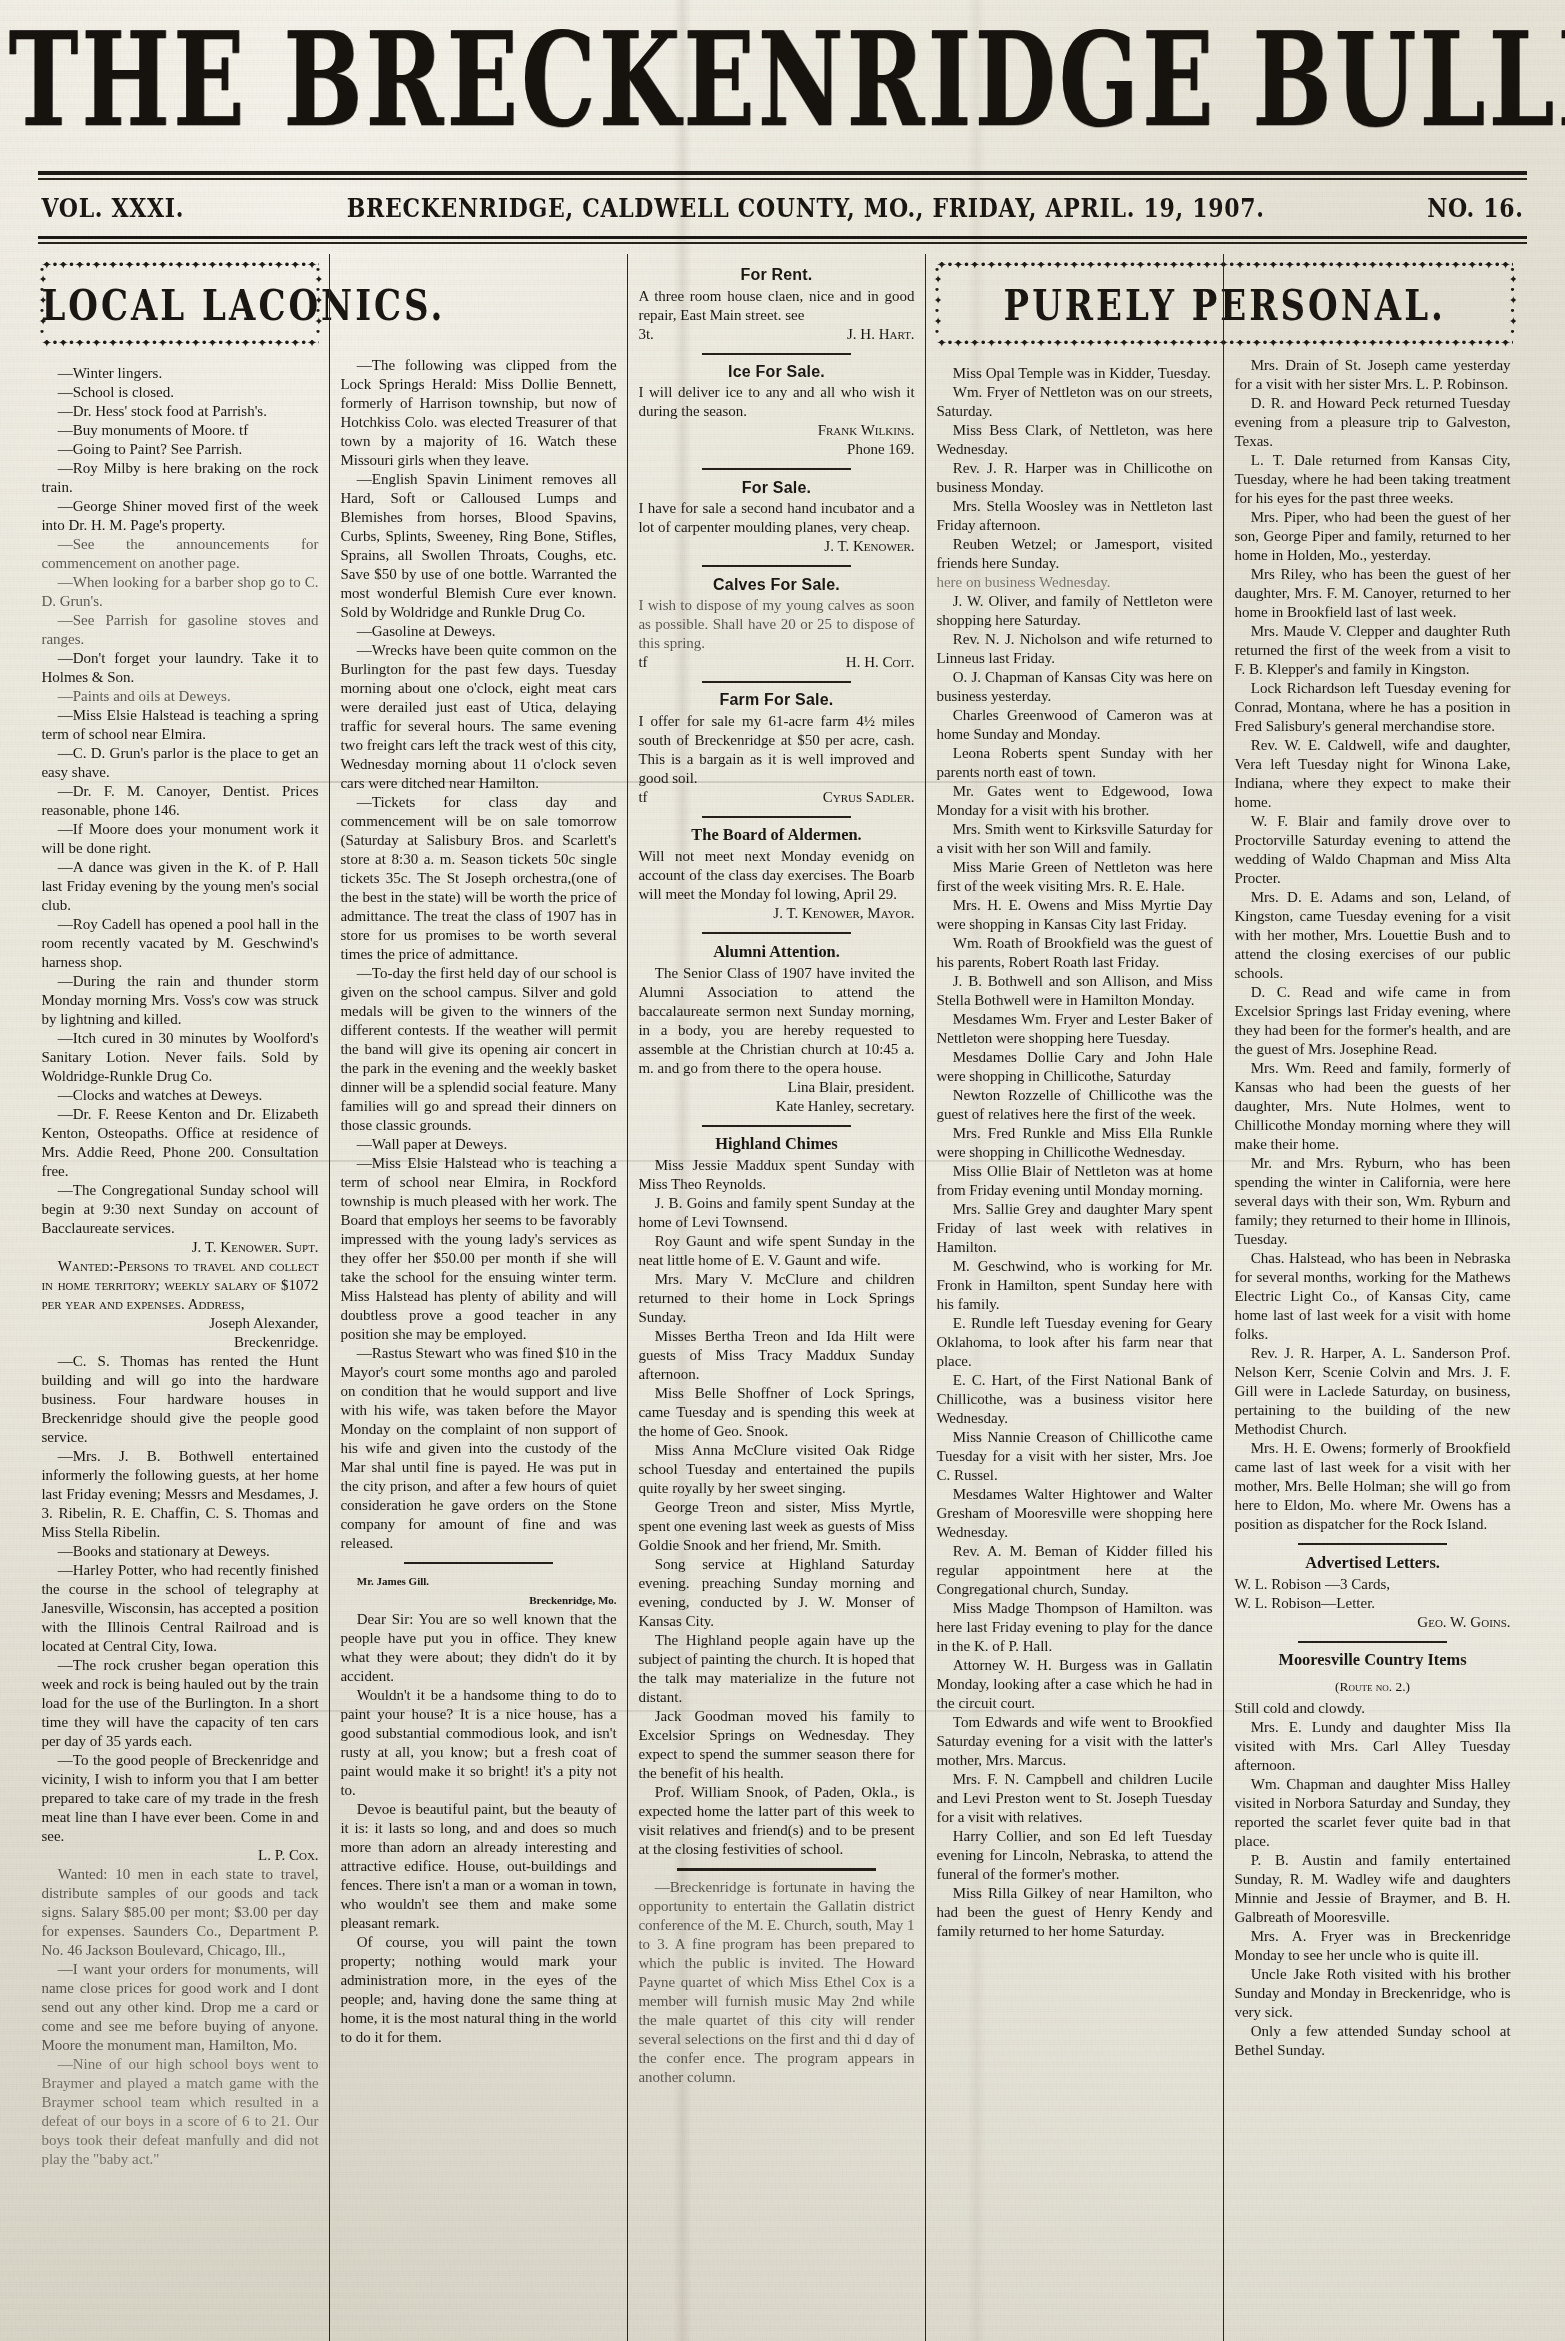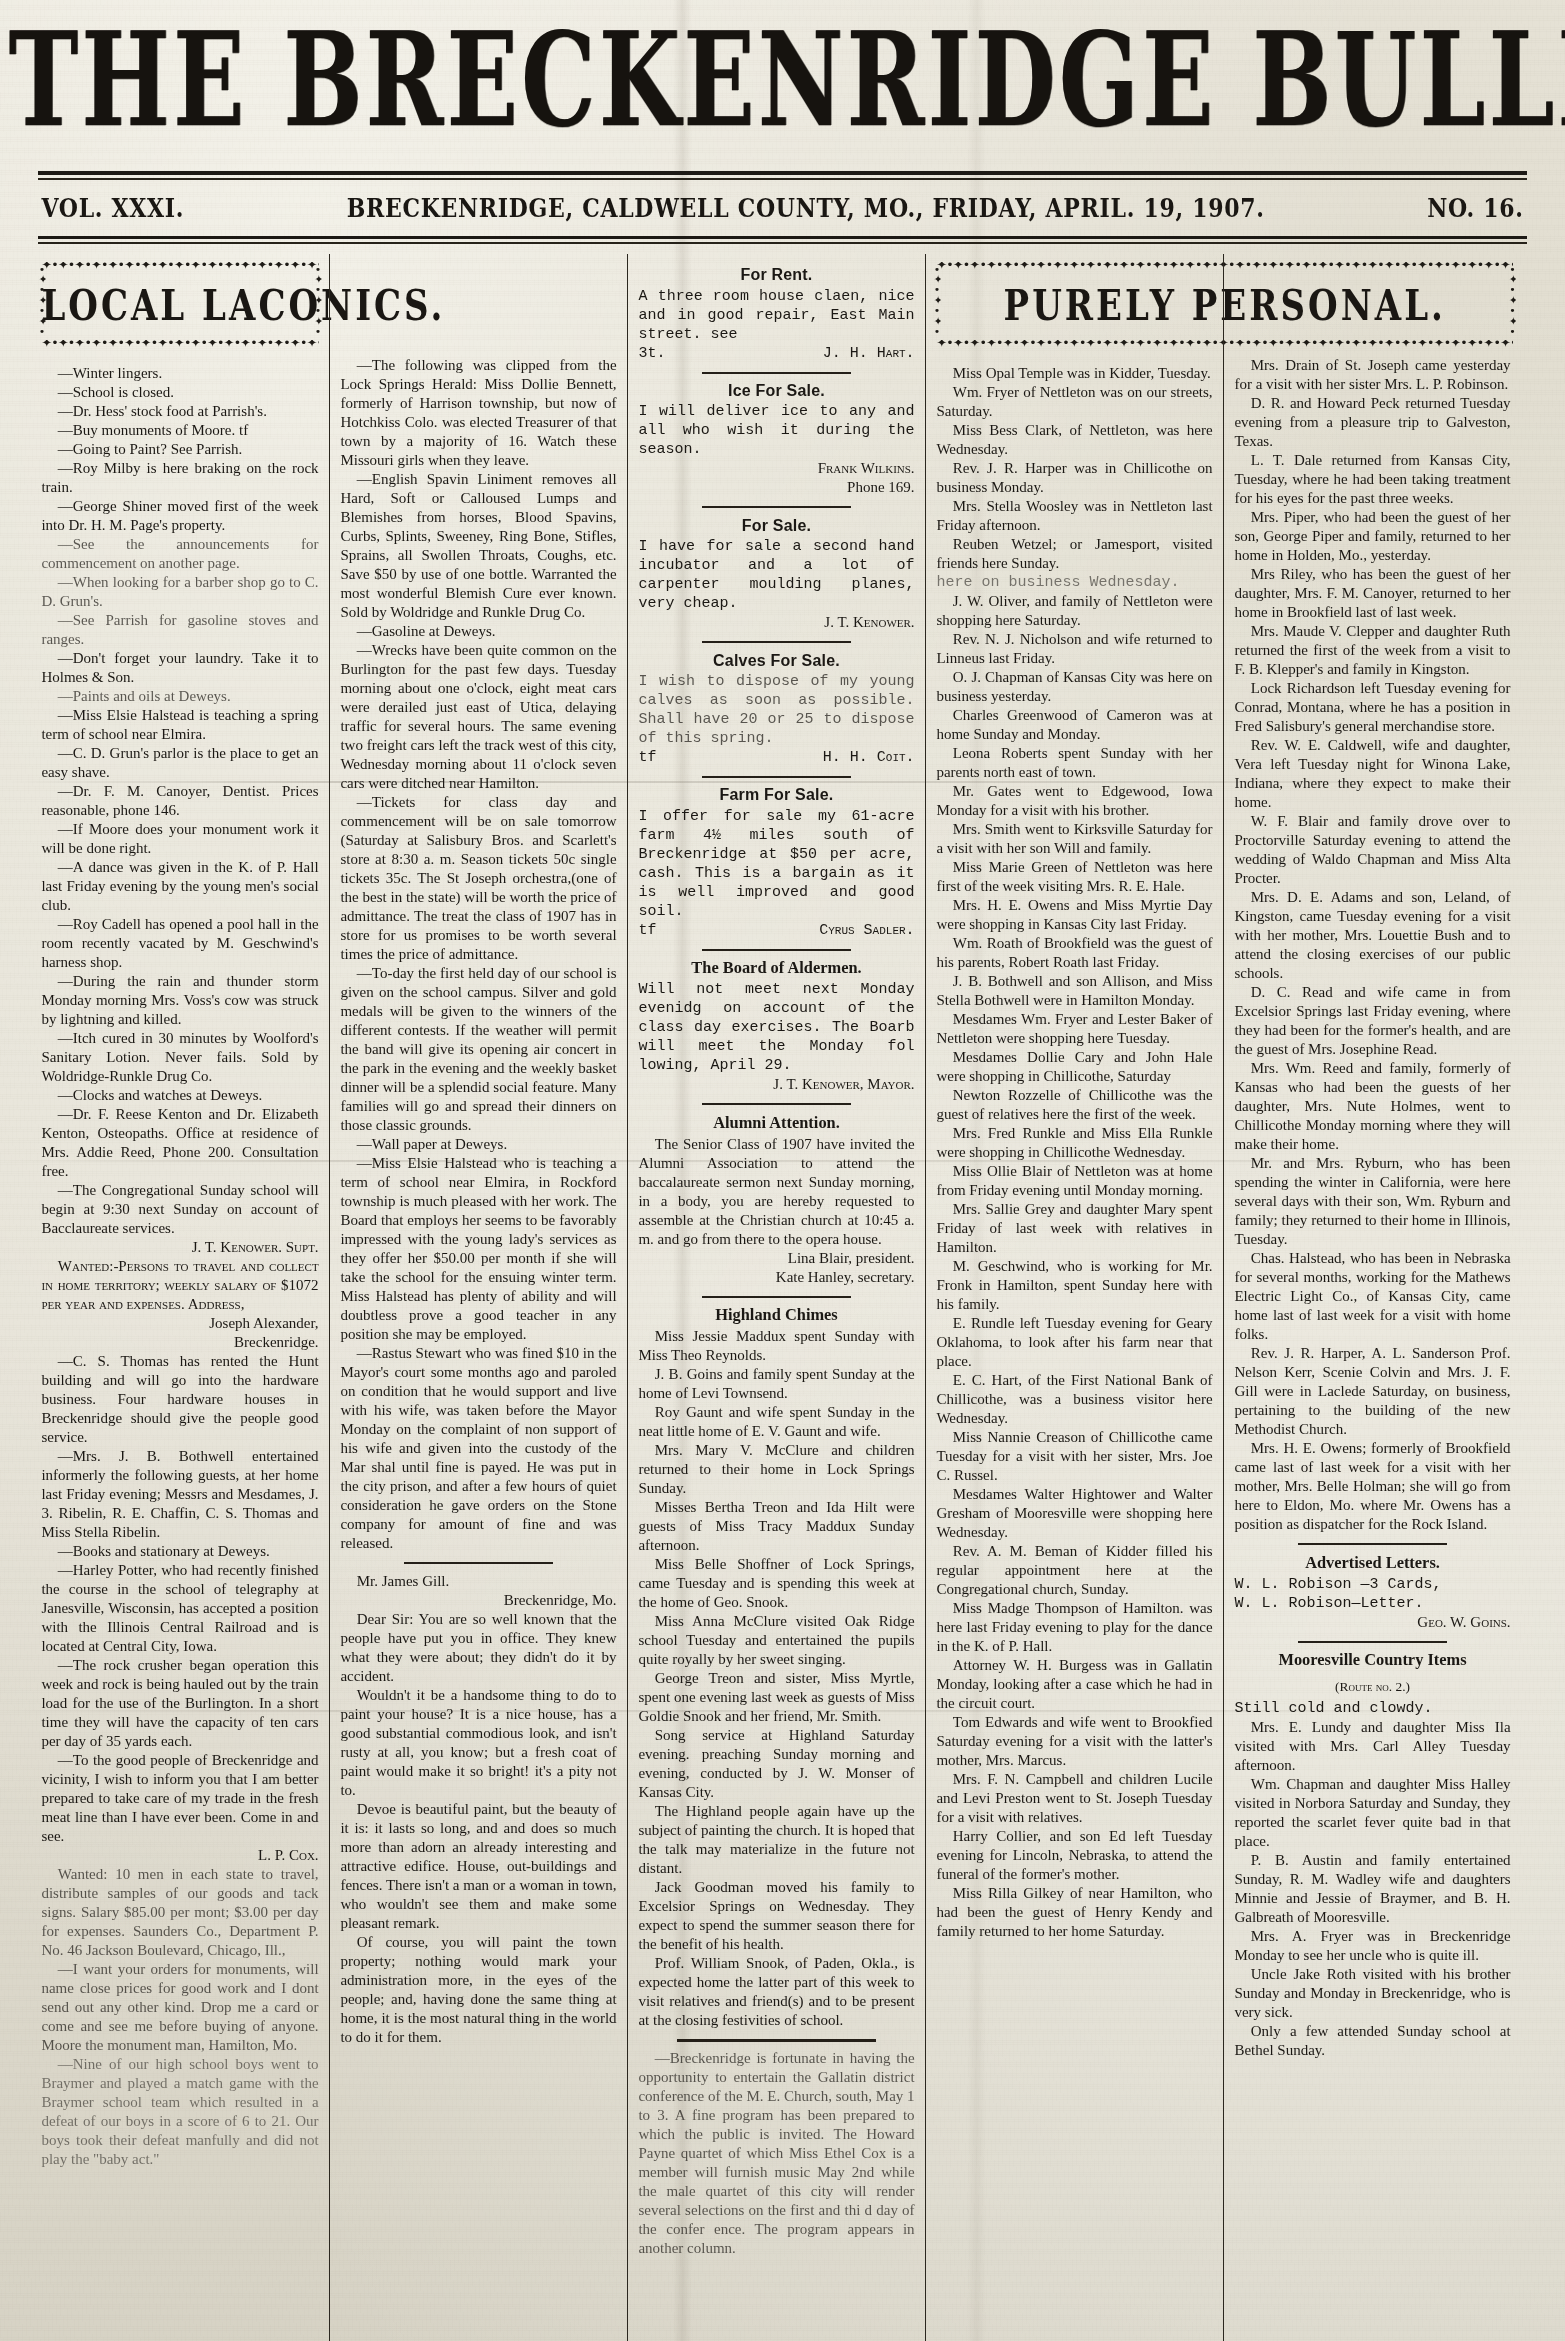--- a/index.html
+++ b/index.html
@@ -116,21 +116,21 @@
   
   .body{
     font-family:"Liberation Serif", serif;
     font-size:15px;
     line-height:19px;
     text-align:justify;
     -webkit-hyphens:auto; hyphens:auto;
     color:#1b1814;
   }
   .body p{ margin:0 0 0 0; text-indent:16.4px; }
-  .body p.noind{ text-indent:0;font-family:Liberation Mono, monospace; }
+  .body p.noind{ text-indent:0; }
   .body p.sig{ text-align:right; text-indent:0; font-variant:small-caps; }
   .body p.rt{ text-align:right; text-indent:0; }
   .body .sc{ font-variant:small-caps; }
 
   .adhead{
     text-align:center; font-weight:700; font-size:16px;
     font-family:Liberation Sans, sans-serif;
     margin:6.7px 0 2.2px 0; letter-spacing:0.2px;
   }
   .secthead{
@@ -140,21 +140,21 @@
   .subhead{
     text-align:center; font-size:13.4px; font-variant:small-caps;
     margin:8px 0 3px 0;
   }
   .hr{
     height:2.2px; background:#241f18; width:54%;
     margin:9px auto 7.4px auto;
   }
   .hr.wide{ width:72%; }
   .letterhead{
-    font-weight:400; font-size:15px; margin:4.5px 0 0 0;
+    font-weight:700; font-size:11px; margin:4.5px 0 0 0;
   }
   .letterhead.r{ text-align:right; }
 
   .blur{ opacity:.70; }
   .blur2{ opacity:.55; }
 </style>
 </head>
 <body>
 
 <div class="paper"></div>

